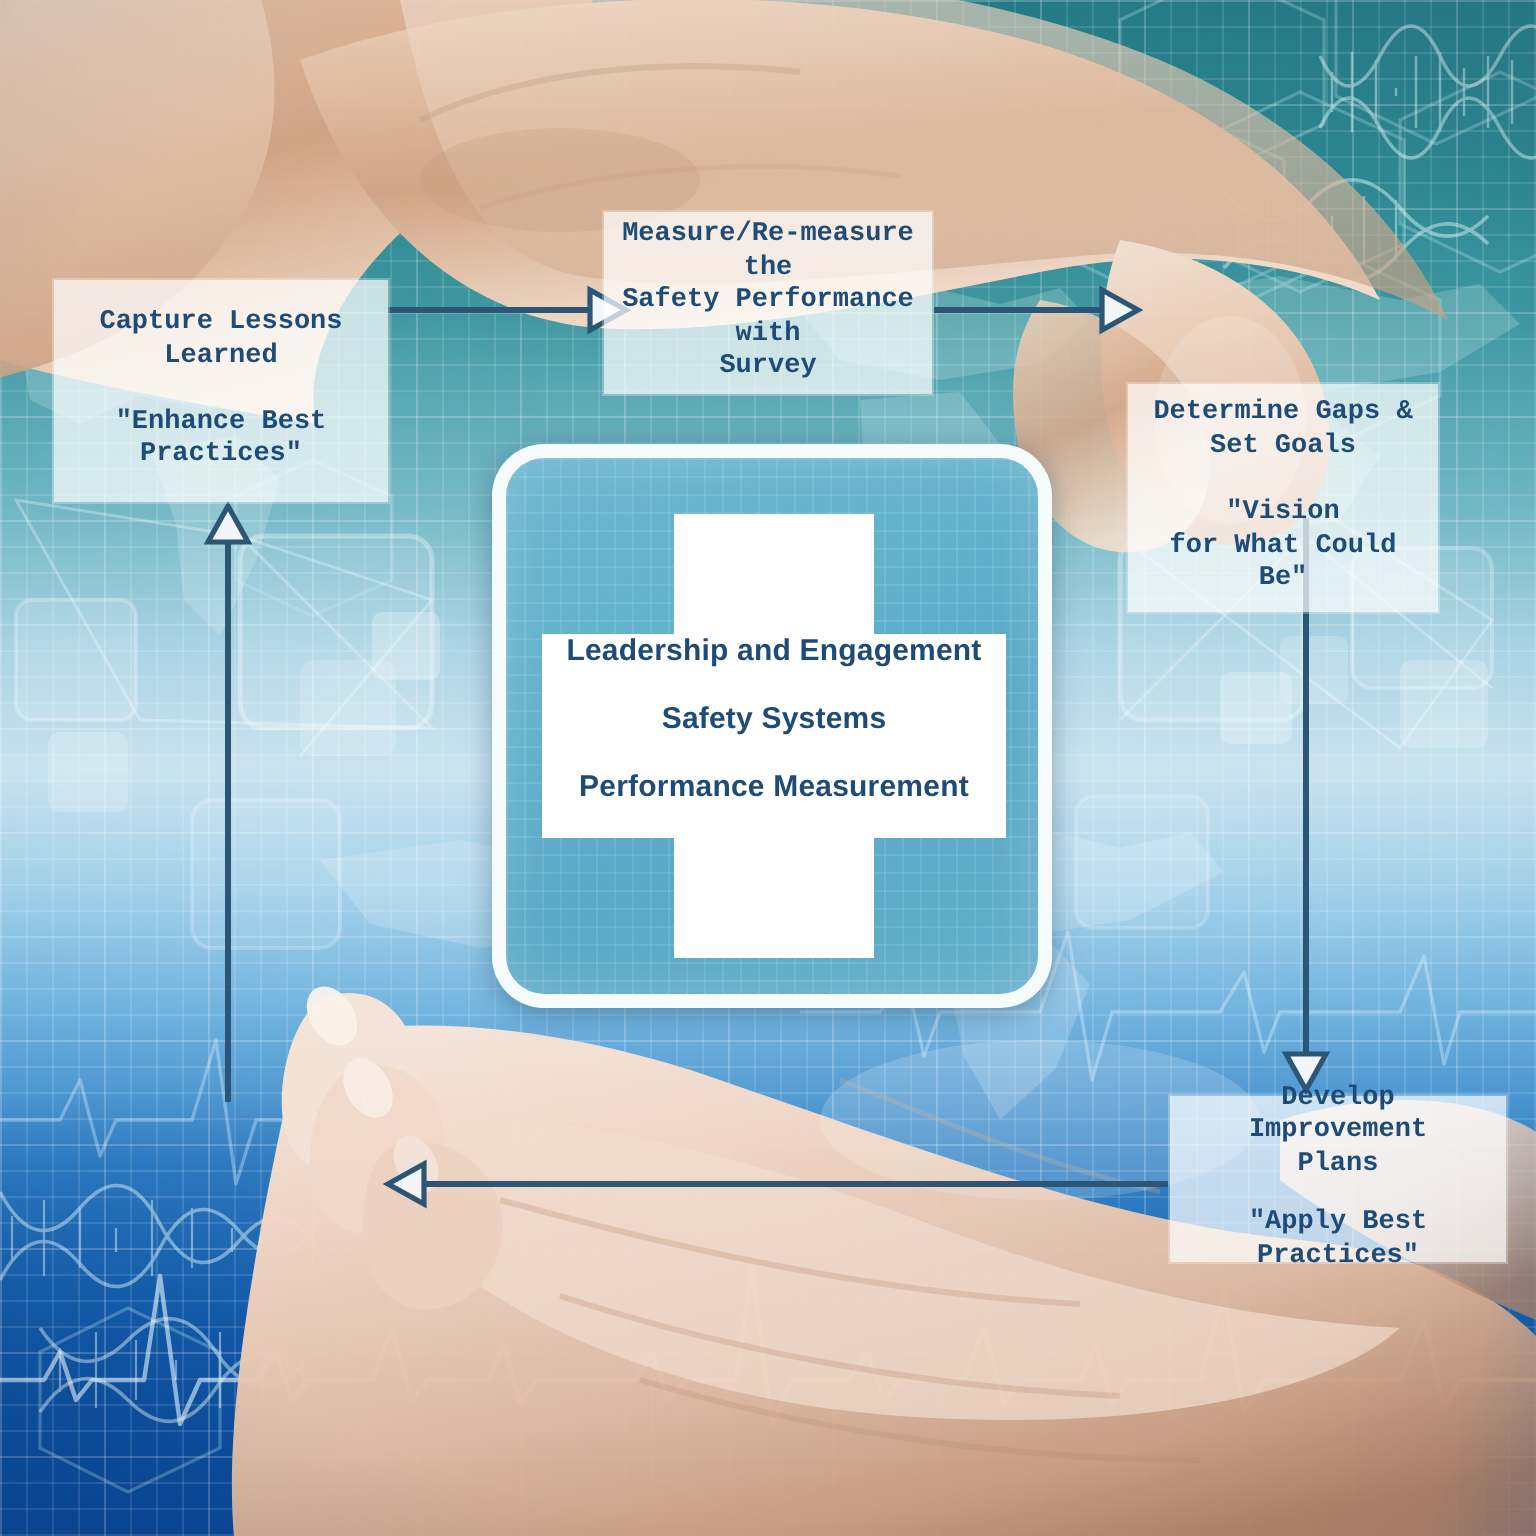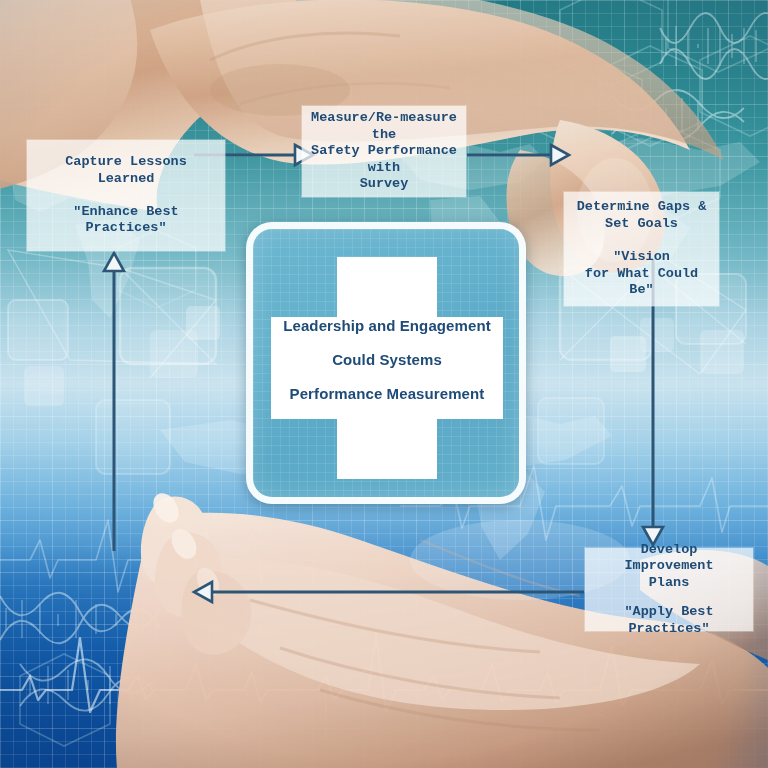--- a/index.html
+++ b/index.html
@@ -135,21 +135,21 @@
     font-weight: bold;
     font-size: 13.5px;
     line-height: 1.22;
     z-index: 6;
     box-shadow: 0 0 0 1px rgba(255,255,255,.28);
     font-family: Liberation Mono, monospace;
   }
   .node .title { white-space: pre-line; }
   .node .sub   { white-space: pre-line; margin-top: 17px; }
 
-  #node-capture   { left: 27px;  top: 140px; width: 198px; height: 111px; }
+  #node-capture   { left: 27px;  top: 140px; width: 167px; height: 111px; }
   #node-measure   { left: 302px; top: 106px; width: 164px; height: 91px;  }
   #node-determine { left: 564px; top: 145px; width: 155px; height: 114px; margin-top: 47px; }
   #node-develop   { left: 585px; top: 548px; width: 168px; height: 83px;  }
   #node-implement { left: 27px;  top: 553px; width: 166px; height: 66px;  }
 
   #node-implement .sub { margin-top: 13px; }
   #node-develop .sub   { margin-top: 13px; }
 </style>
 </head>
 <body>
@@ -376,21 +376,21 @@
     </g>
   </svg>
 
   <div class="bg bg-vignette"></div>
 
   <div id="emblem">
     <div class="cross cross-v"></div>
     <div class="cross cross-h"></div>
     <div id="emblem-text">
       <div>Leadership and Engagement</div>
-      <div>Could Systems</div>
+      <div>Safety Systems</div>
       <div>Performance Measurement</div>
     </div>
   </div>
 
   <svg id="arrows" viewBox="0 0 768 768">
     <g stroke="#2c5576" stroke-width="3" fill="none">
 
       <g>
         <line x1="194" y1="155" x2="295" y2="155"></line>
         <polygon points="295,145 313,155 295,165" fill="#f2f6f8" stroke="#2c5576" stroke-width="2.6"></polygon>

